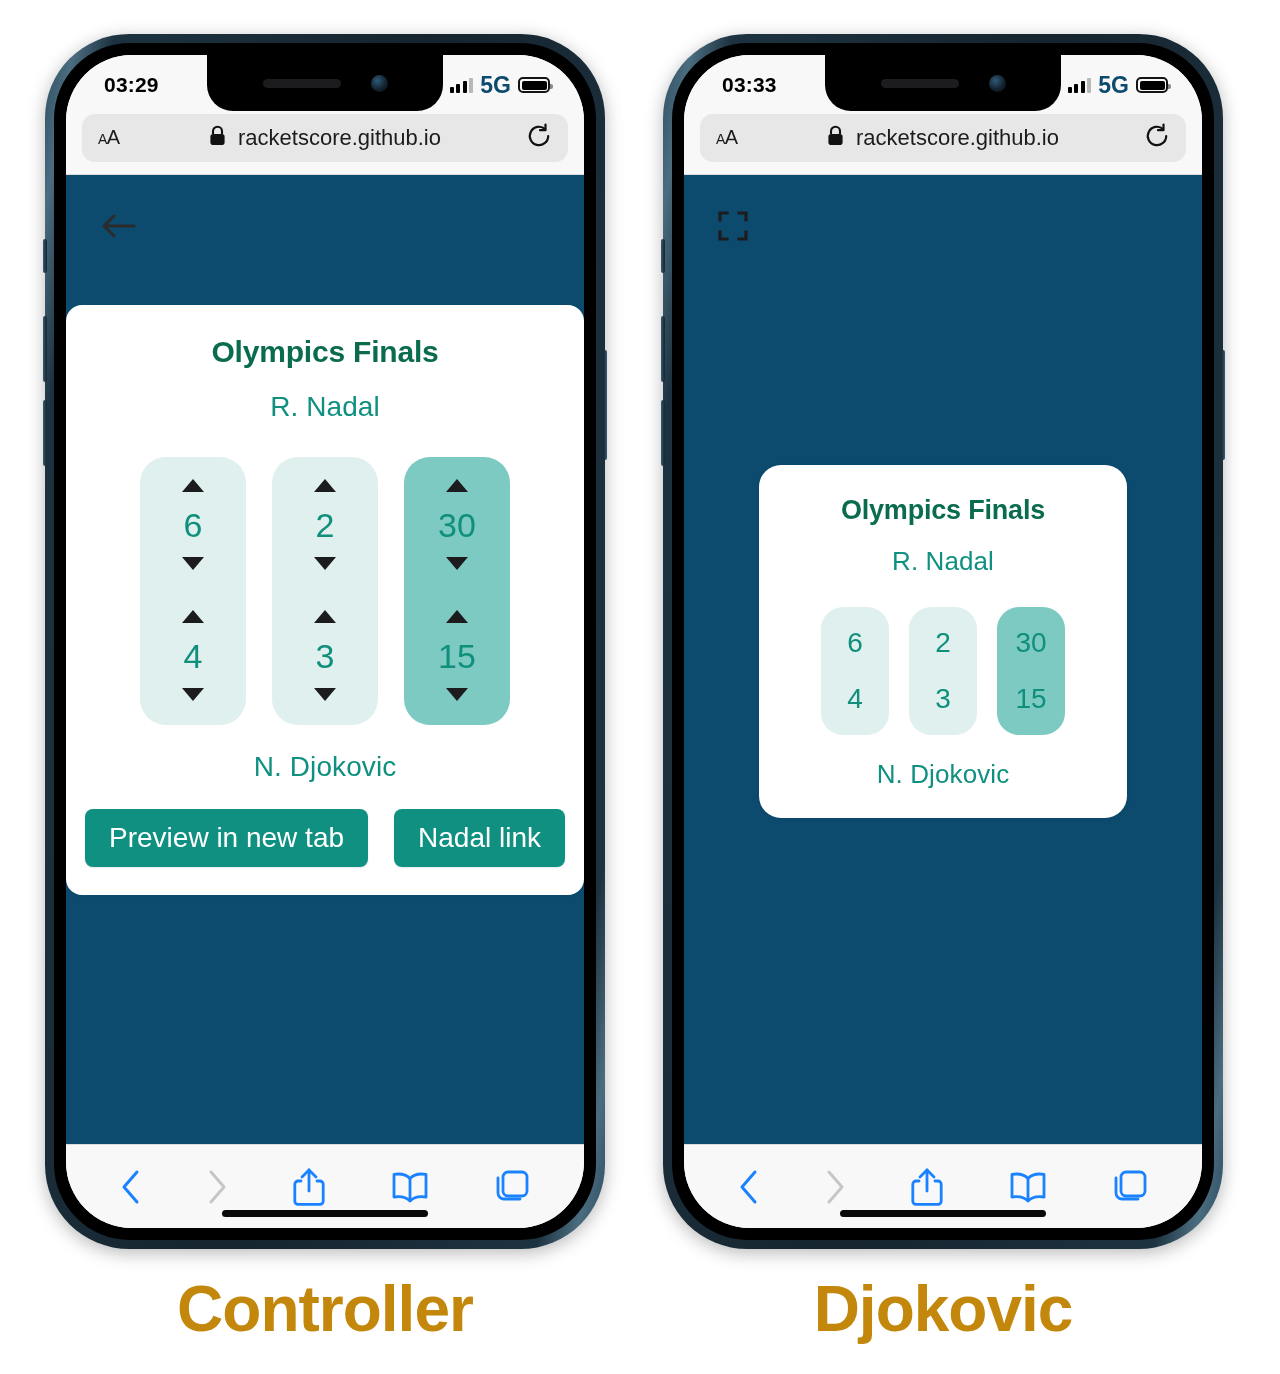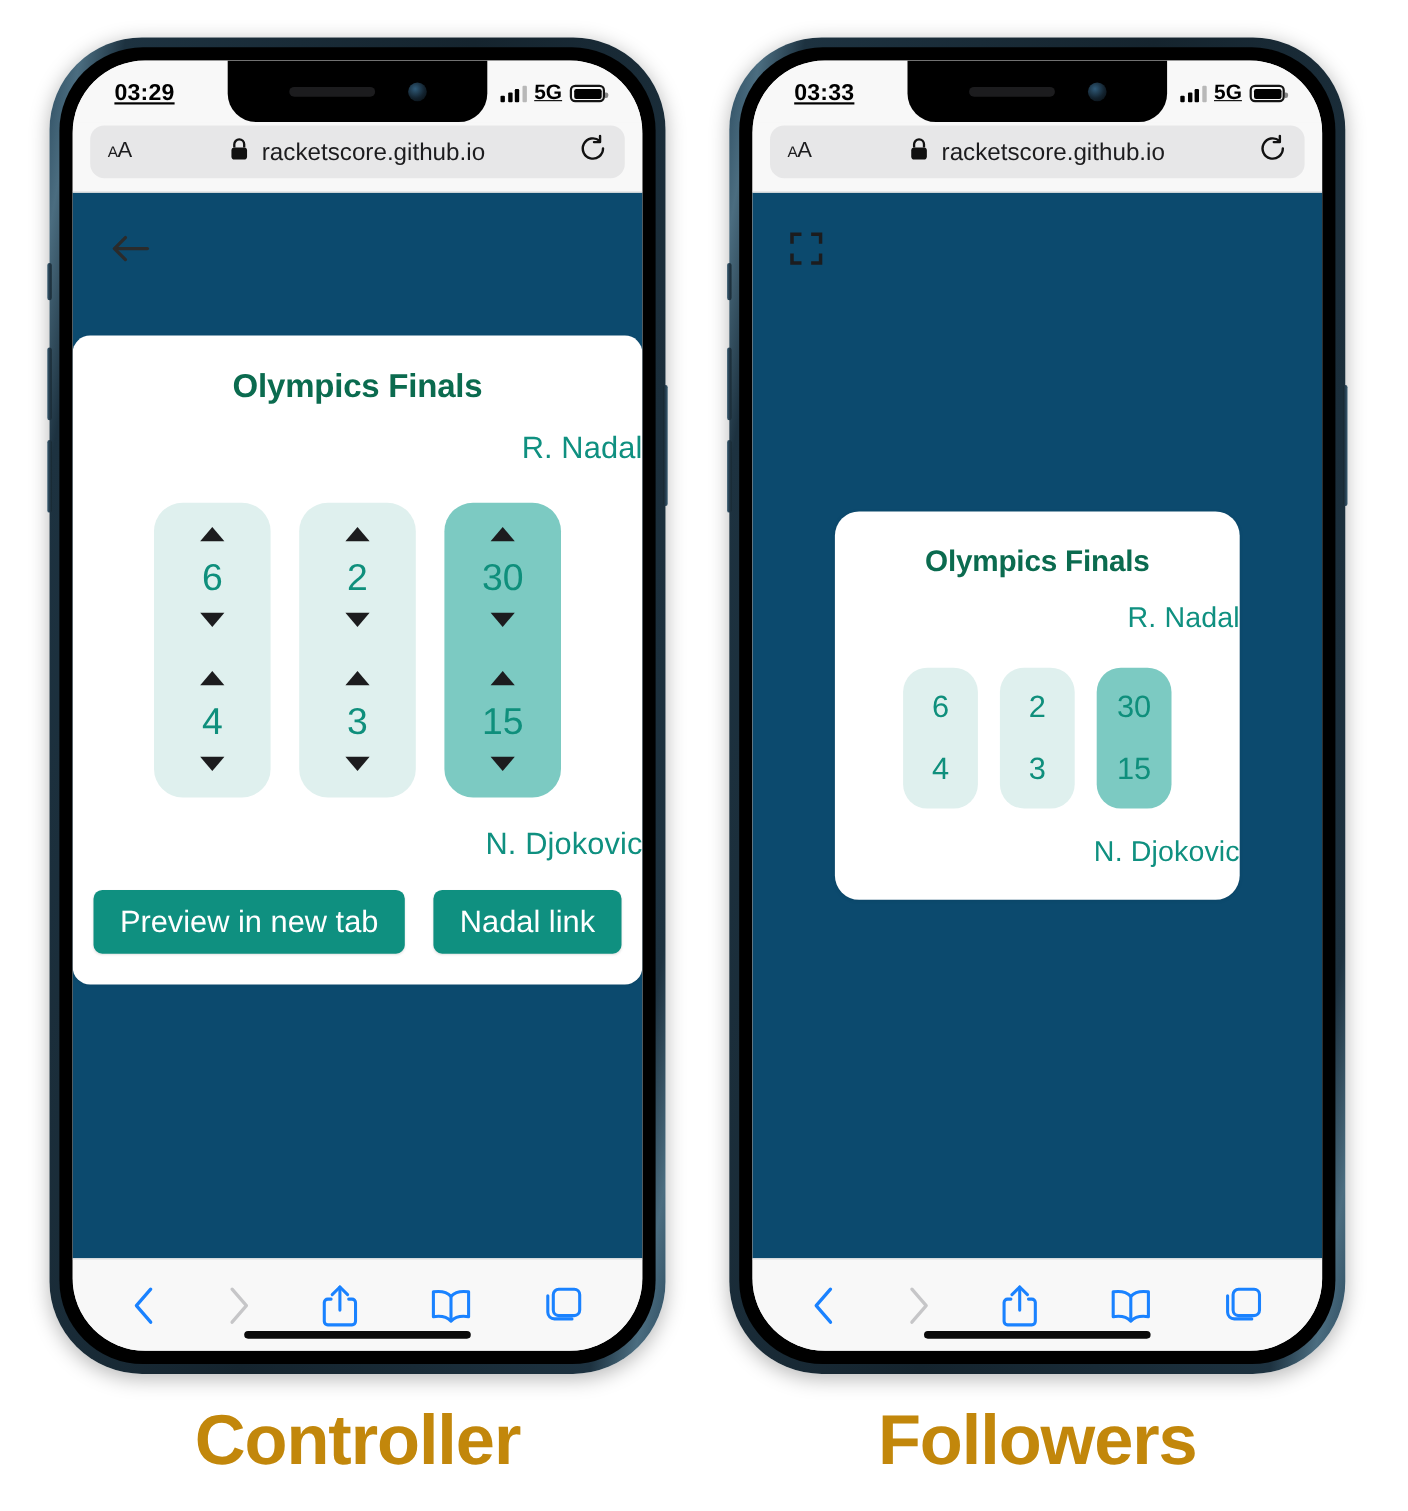--- a/index.html
+++ b/index.html
@@ -98,42 +98,41 @@
   .status-bar {
     height: 56px;
     flex: 0 0 56px;
     background: #f8f8f8;
     display: flex;
     align-items: center;
     justify-content: space-between;
     padding: 0 34px 0 38px;
     position: relative;
     z-index: 10;
-    text-decoration: underline;
   }
   .status-time {
     font-size: 21px;
     font-weight: bold;
     color: #000;
     letter-spacing: 0.2px;
     margin-top: 4px;
   }
   .status-right {
     display: flex;
     align-items: center;
     gap: 7px;
     margin-top: 4px;
   }
   .sig-bars { display: flex; align-items: flex-end; gap: 2.5px; height: 15px; }
   .sig-bars i { width: 4px; background: #000; border-radius: 1px; display: block; }
   .sig-bars i:nth-child(1) { height: 6px; }
   .sig-bars i:nth-child(2) { height: 9px; }
   .sig-bars i:nth-child(3) { height: 12px; }
   .sig-bars i:nth-child(4) { height: 15px; background: #b8b8b8; }
-  .net-label { font-size: 19px; font-weight: bold; color: #000000; }
+  .net-label { font-size: 23px; font-weight: bold; color: #0c4a6e; }
   .battery {
     width: 32px; height: 16px;
     border: 2px solid rgba(0,0,0,0.92);
     border-radius: 5px;
     position: relative;
     padding: 1.5px;
   }
   .battery::after {
     content: "";
     position: absolute;
@@ -219,21 +218,20 @@
     font-size: 30px;
     font-weight: bold;
     color: #0b6b4f;
     letter-spacing: -0.2px;
   }
   .player-name {
     font-size: 28px;
     color: #0f9080;
     margin-top: 22px;
     letter-spacing: 0.1px;
-    text-align: right;
   }
   .player-name.bottom { margin-top: 26px; }
 
   .cols {
     display: flex;
     justify-content: center;
     gap: 26px;
     margin-top: 34px;
   }
   .col {
@@ -646,15 +644,15 @@
             </svg>
           </span>
           <div class="home-indicator"></div>
         </div>
 
       </div>
     </div>
   </div>
 
   <div class="caption left">Controller</div>
-  <div class="caption right">Followers</div>
+  <div class="caption right">Djokovic</div>
 
 </div>
 
 </body></html>

